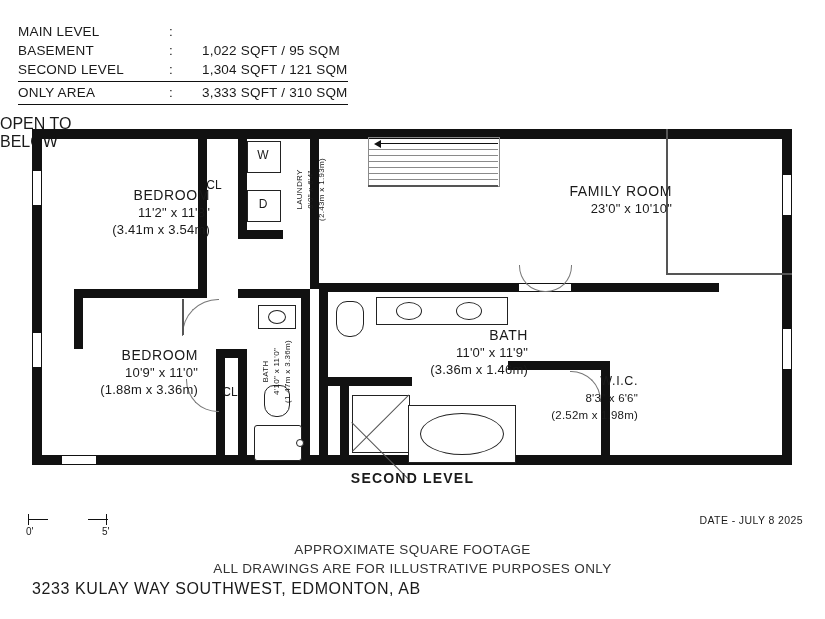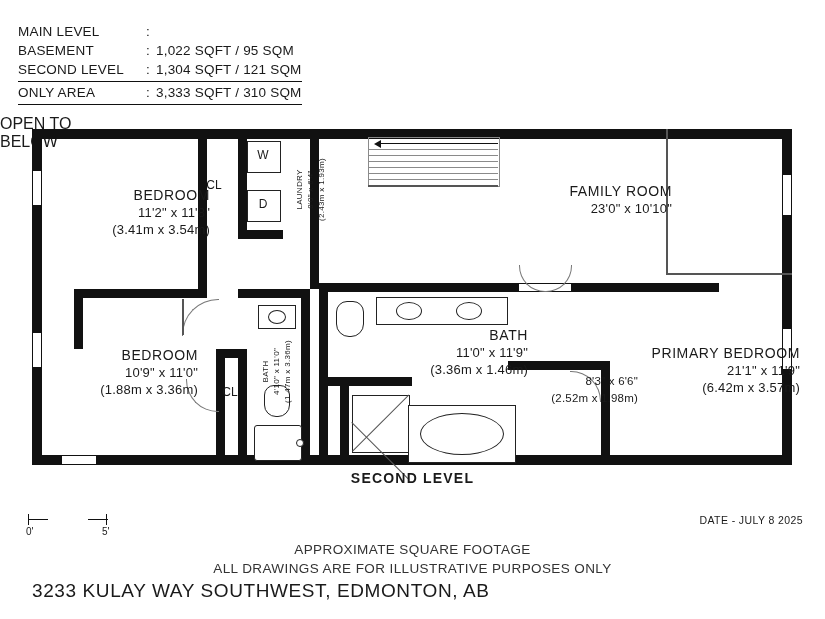--- a/index.html
+++ b/index.html
@@ -23,20 +23,21 @@
     top: 22px;
     border-bottom: 1px solid #111;
     padding-bottom: 2px;
   }
   .legend-row {
     display: flex;
     font-size: 13.5px;
     letter-spacing: 0.2px;
     line-height: 17px;
     padding: 1px 0;
+    gap: 23px;
   }
   .legend-row.total {
     border-top: 1px solid #111;
     padding-top: 2px;
     margin-top: 2px;
   }
   .legend-label { width: 128px; }
   .legend-colon { width: 10px; }
   .legend-value { white-space: nowrap; }
 
@@ -187,21 +188,21 @@
     text-align: center;
     font-size: 13.5px;
     letter-spacing: 0.4px;
     line-height: 19px;
     color: #333;
   }
   .address {
     position: absolute;
     left: 32px;
     top: 580px;
-    font-size: 19px;
+    font-size: 16px;
     letter-spacing: 0.6px;
   }
 </style>
 </head>
 <body>
 
 <div class="legend">
   <div class="legend-row">
     <span class="legend-label">MAIN LEVEL</span>
     <span class="legend-colon">:</span>
@@ -344,29 +345,25 @@
     <div class="dim">(1.88m x 3.36m)</div>
   </div>
 
   <div class="room" style="left:358px; top:212px; width:170px;">
     <div class="name">BATH</div>
     <div class="dim">11'0" x 11'9"</div>
     <div class="dim">(3.36m x 1.46m)</div>
   </div>
 
   <div class="room small" style="left:478px; top:258px; width:160px;">
+    <div class="name">W.I.C.</div>
     <div class="dim">8'3" x 6'6"</div>
     <div class="dim">(2.52m x 1.98m)</div>
   </div>
 
-  <div class="room" style="left:614px; top:230px; width:186px;">
-    <div class="name">PRIMARY BEDROOM</div>
-    <div class="dim">21'1" x 11'9"</div>
-    <div class="dim">(6.42m x 3.57m)</div>
-  </div>
 
 </div>
 
 <div class="level-title">SECOND LEVEL</div>
 
 <div class="scale-bar">
   <div class="scale-line"></div>
   <div class="scale-tick" style="left:0px;"></div>
   <div class="scale-tick" style="left:78px;"></div>
   <div class="scale-dash"></div>

